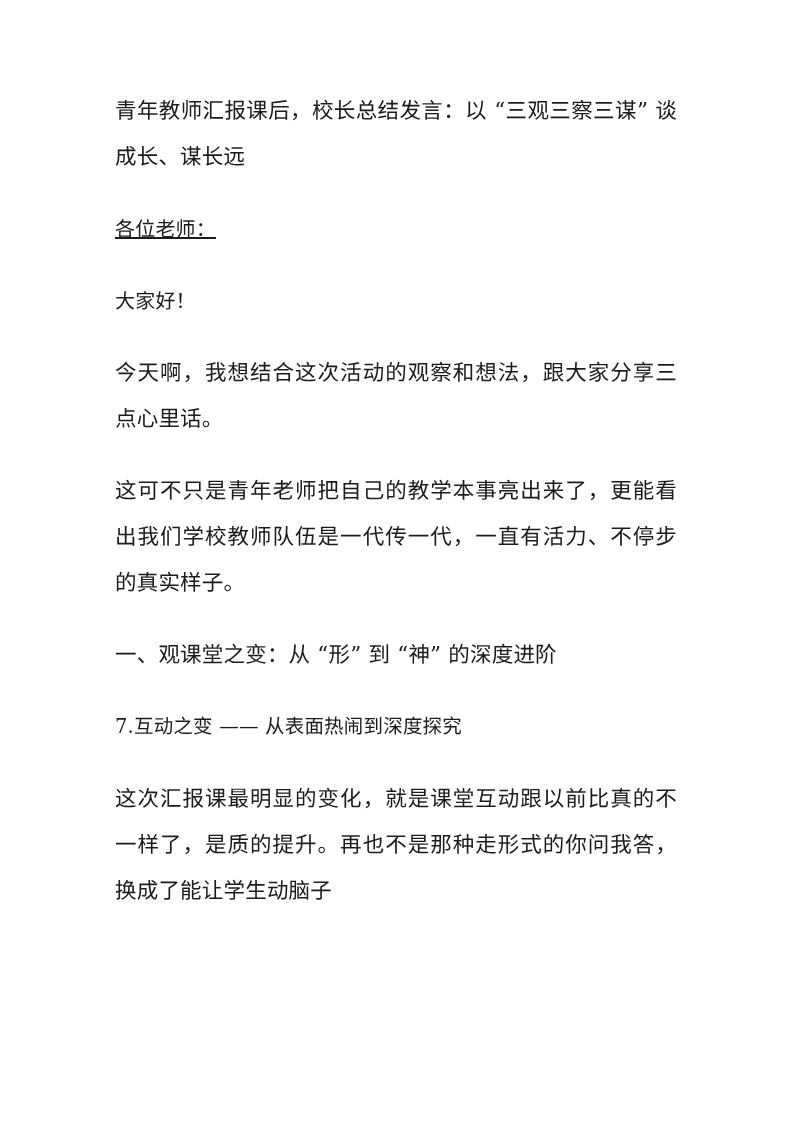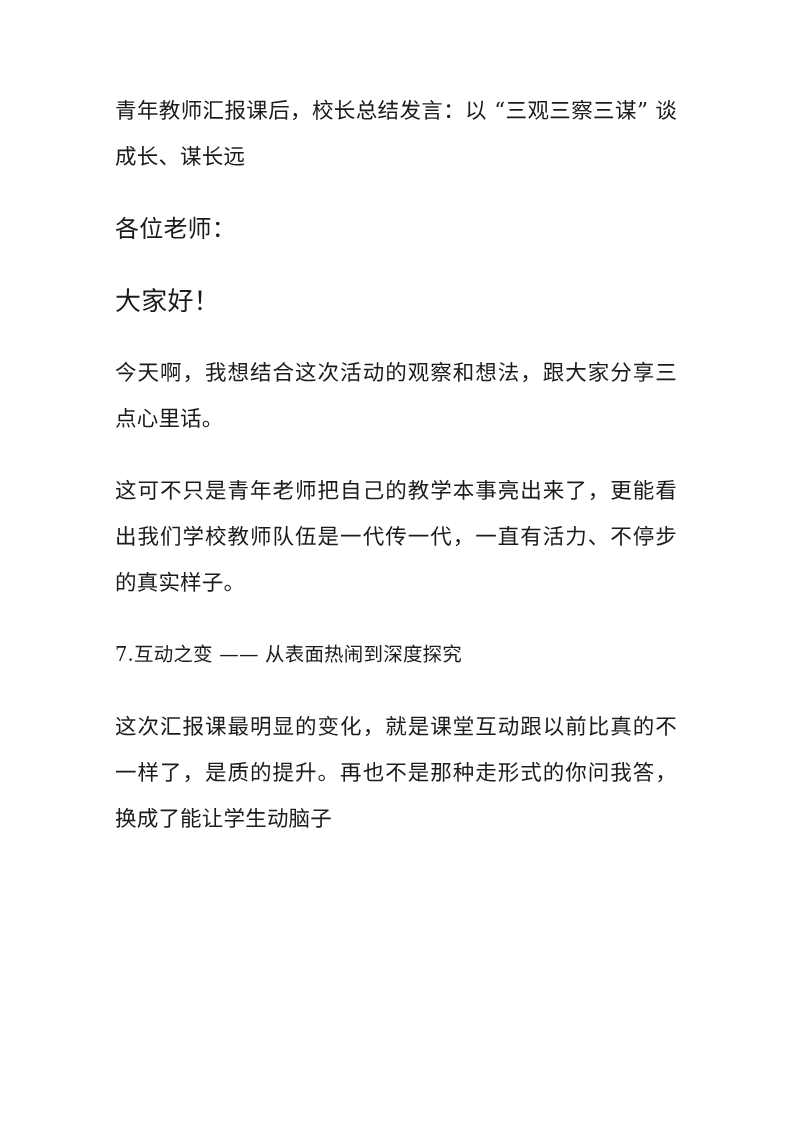--- a/index.html
+++ b/index.html
@@ -35,26 +35,27 @@
     word-break: break-all;
     line-height: 46px;
     letter-spacing: 0.2px;
   }
   .title {
     font-size: 21.5px;
     line-height: 46px;
     margin-bottom: 26px;
   }
   .salutation {
-    font-size: 24px;
+    font-size: 20px;
     line-height: 46px;
     margin-bottom: 26px;
+    text-decoration: underline;
   }
   .greeting {
-    font-size: 26px;
+    font-size: 20px;
     line-height: 46px;
     margin-bottom: 26px;
   }
   .para {
     font-size: 21.5px;
     line-height: 46px;
     margin-bottom: 26px;
   }
   .heading1 {
     font-size: 21.5px;
@@ -82,19 +83,20 @@
 
     <p class="blk salutation">各位老师：</p>
 
     <p class="blk greeting">大家好！</p>
 
 
     <p class="blk para">今天啊，我想结合这次活动的观察和想法，跟大家分享三点心里话。</p>
 
     <p class="blk para">这可不只是青年老师把自己的教学本事亮出来了，更能看出我们学校教师队伍是一代传一代，一直有活力、不停步的真实样子。</p>
 
+    <p class="blk heading1">一、观课堂之变：从 “形” 到 “神” 的深度进阶</p>
 
     <p class="blk subheading">7.互动之变 —— 从表面热闹到深度探究</p>
 
     <p class="blk para-last">这次汇报课最明显的变化，就是课堂互动跟以前比真的不一样了，是质的提升。再也不是那种走形式的你问我答，换成了能让学生动脑子</p>
 
   </div>
 </div>
 
 </body></html>

